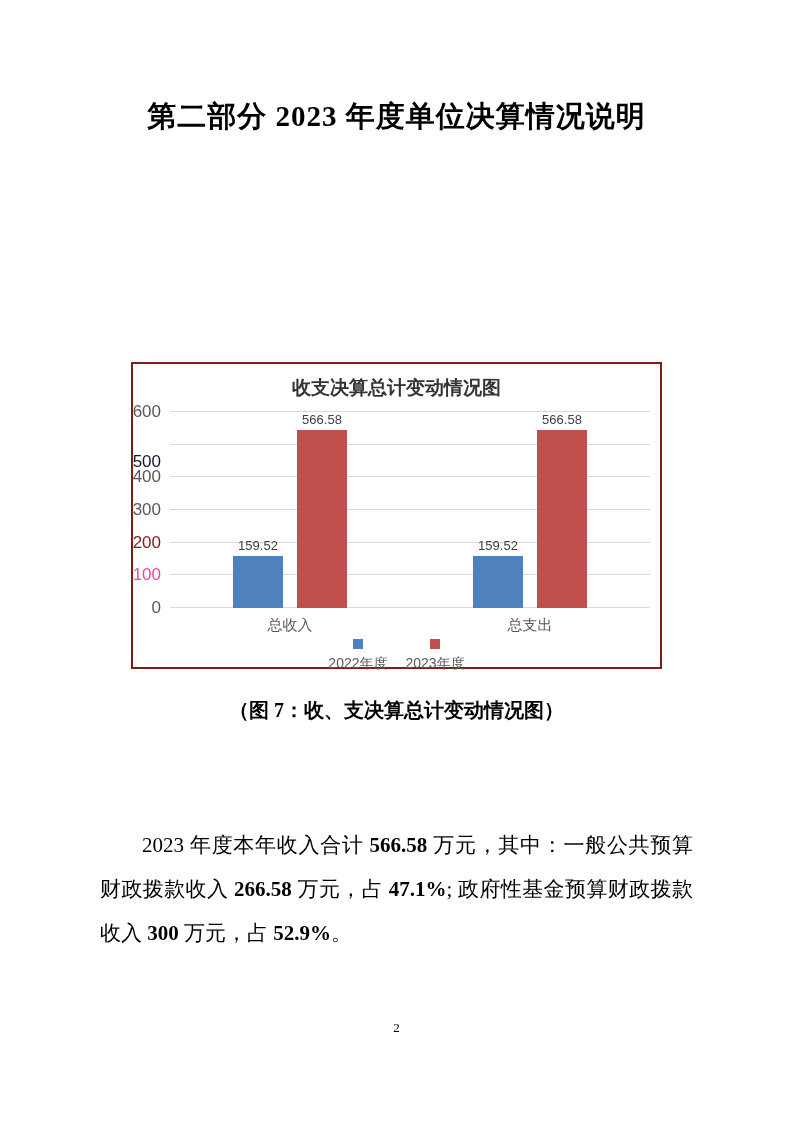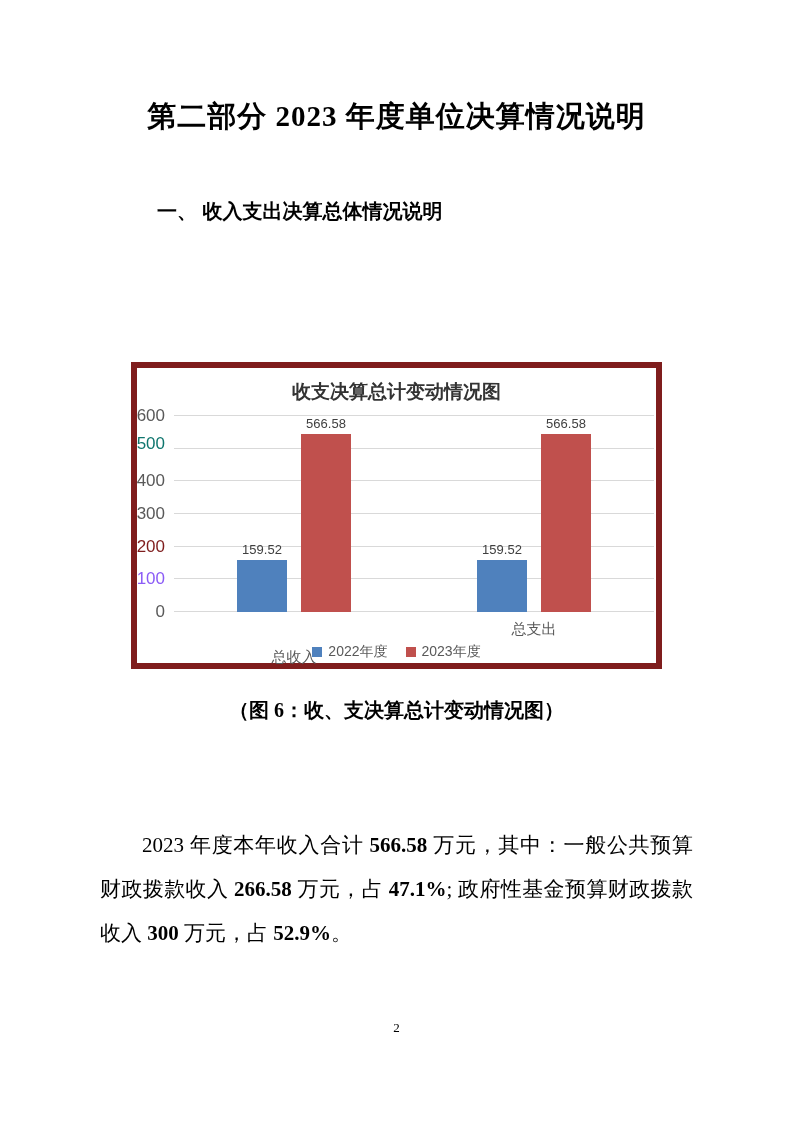--- a/index.html
+++ b/index.html
@@ -19,21 +19,21 @@
   .h2pos{top:795px;}
   .para{
     position:absolute;left:100px;width:593px;margin:0;
     font-size:21px;line-height:44px;text-align:justify;text-indent:2em;
   }
   .p1pos{top:225px;}
   .p2pos{top:823px;}
   .b{font-weight:bold;}
   .chart{
     position:absolute;left:131px;top:362px;width:531px;height:307px;margin:0;
-    border:6px solid #7f1d1d;background:#fff;box-sizing:border-box;
+    border:2px solid #7f1d1d;background:#fff;box-sizing:border-box;
     font-family:"Liberation Sans","DejaVu Sans",sans-serif;
   }
   .chart-title{
     position:absolute;top:11px;left:0;right:0;text-align:center;
     font-size:19px;font-weight:bold;color:#333333;
   }
   .plot{position:absolute;left:37px;top:48px;width:480px;height:196px;}
   .gridline{position:absolute;left:0;right:0;height:1px;background:#d9d9d9;}
   .tick-label{
     position:absolute;right:calc(100% + 9px);font-size:17px;color:#595959;
@@ -44,66 +44,65 @@
     gap:14px;transform:translateX(-50%);
   }
   .bar-col{display:flex;flex-direction:column;align-items:center;justify-content:flex-end;height:100%;}
   .bar-label{font-size:13px;color:#404040;margin-bottom:3px;white-space:nowrap;}
   .bar{width:50px;}
   .cat-label{
     position:absolute;top:calc(100% + 8px);transform:translateX(-50%);
     font-size:15px;color:#595959;white-space:nowrap;
   }
   .legend{position:absolute;left:0;right:0;top:275px;display:flex;justify-content:center;gap:18px;}
-  .legend-item{display:flex;align-items:center;gap:6px;font-size:14px;color:#595959;}
+  .legend-item{display:flex;align-items:center;gap:6px;font-size:14px;color:#595959;flex-direction:column;}
   .legend-swatch{width:10px;height:10px;display:inline-block;}
   .caption{
     position:absolute;left:0;right:0;top:697px;text-align:center;
     font-size:20px;font-weight:bold;
   }
   .page-number{position:absolute;left:0;right:0;top:1020px;text-align:center;font-size:13px;}
 </style>
 </head>
 <body>
 
 <div class="page">
 
   <h1 class="doc-title">第二部分 2023 年度单位决算情况说明</h1>
 
-  <div class="heading h1pos">一、 收入支出决算总体情况说明</div>
 
 
   <figure class="chart">
     <div class="chart-title">收支决算总计变动情况图</div>
     <div class="plot">
         <div class="gridline" style="bottom: 0px; background: rgb(217, 217, 217);"></div>
         <div class="tick-label" style="bottom: -8px; color: rgb(89, 89, 89);">0</div>
         <div class="gridline" style="bottom: 32.6667px; background: rgb(217, 217, 217);"></div>
-        <div class="tick-label" style="bottom: 24.6667px; color: #8b5cf6; margin-left: 42px;">100</div>
+        <div class="tick-label" style="bottom: 24.6667px; color: #ec4899; margin-left: 42px;">100</div>
         <div class="gridline" style="bottom: 65.3333px; background: rgb(217, 217, 217);"></div>
         <div class="tick-label" style="bottom: 57.3333px; color: #7f1d1d;">200</div>
         <div class="gridline" style="bottom: 98px; background: rgb(217, 217, 217);"></div>
         <div class="tick-label" style="bottom: 90px; color: rgb(89, 89, 89);">300</div>
         <div class="gridline" style="bottom: 130.667px; background: rgb(217, 217, 217);"></div>
         <div class="tick-label" style="bottom: 122.667px; color: rgb(89, 89, 89);">400</div>
         <div class="gridline" style="bottom: 163.333px; background: rgb(217, 217, 217);"></div>
-        <div class="tick-label" style="bottom: 160px; color: #0f766e;">500</div>
+        <div class="tick-label" style="bottom: 138px; color: #0f172a;">500</div>
         <div class="gridline" style="bottom: 196px; background: rgb(217, 217, 217);"></div>
         <div class="tick-label" style="bottom: 188px; color: rgb(89, 89, 89);">600</div>
         <div class="bar-group" style="left: 25%;">
           <div class="bar-col">
             <div class="bar-label">159.52</div>
             <div class="bar" style="height: 52.1099px; background: rgb(79, 129, 189);"></div>
           </div>
           <div class="bar-col">
             <div class="bar-label">566.58</div>
             <div class="bar" style="height: 185.083px; background: rgb(192, 80, 77);"></div>
           </div>
         </div>
-        <div class="cat-label" style="left: 25%; color: rgb(89, 89, 89); margin-top: 28px;">总收入</div>
+        <div class="cat-label" style="left: 25%; color: rgb(89, 89, 89);">总收入</div>
         <div class="bar-group" style="left: 75%;">
           <div class="bar-col">
             <div class="bar-label">159.52</div>
             <div class="bar" style="height: 52.1099px; background: rgb(79, 129, 189);"></div>
           </div>
           <div class="bar-col">
             <div class="bar-label">566.58</div>
             <div class="bar" style="height: 185.083px; background: rgb(192, 80, 77);"></div>
           </div>
         </div>
@@ -114,20 +113,20 @@
           <span class="legend-swatch" style="background: rgb(79, 129, 189);"></span>
           <span>2022年度</span>
         </div>
         <div class="legend-item">
           <span class="legend-swatch" style="background: rgb(192, 80, 77);"></span>
           <span>2023年度</span>
         </div>
       </div>
   </figure>
 
-  <div class="caption">（图 6：收、支决算总计变动情况图）</div>
+  <div class="caption">（图 7：收、支决算总计变动情况图）</div>
 
 
   <p class="para p2pos"><span>2023 年度本年收入合计 </span><span class="b">566.58</span><span> 万元，其中：一般公共预算财政拨款收入 </span><span class="b">266.58</span><span> 万元，占 </span><span class="b">47.1%</span><span>; 政府性基金预算财政拨款收入 </span><span class="b">300</span><span> 万元，占 </span><span class="b">52.9%</span><span>。</span></p>
 
   <div class="page-number">2</div>
 
 </div>
 
 </body></html>

